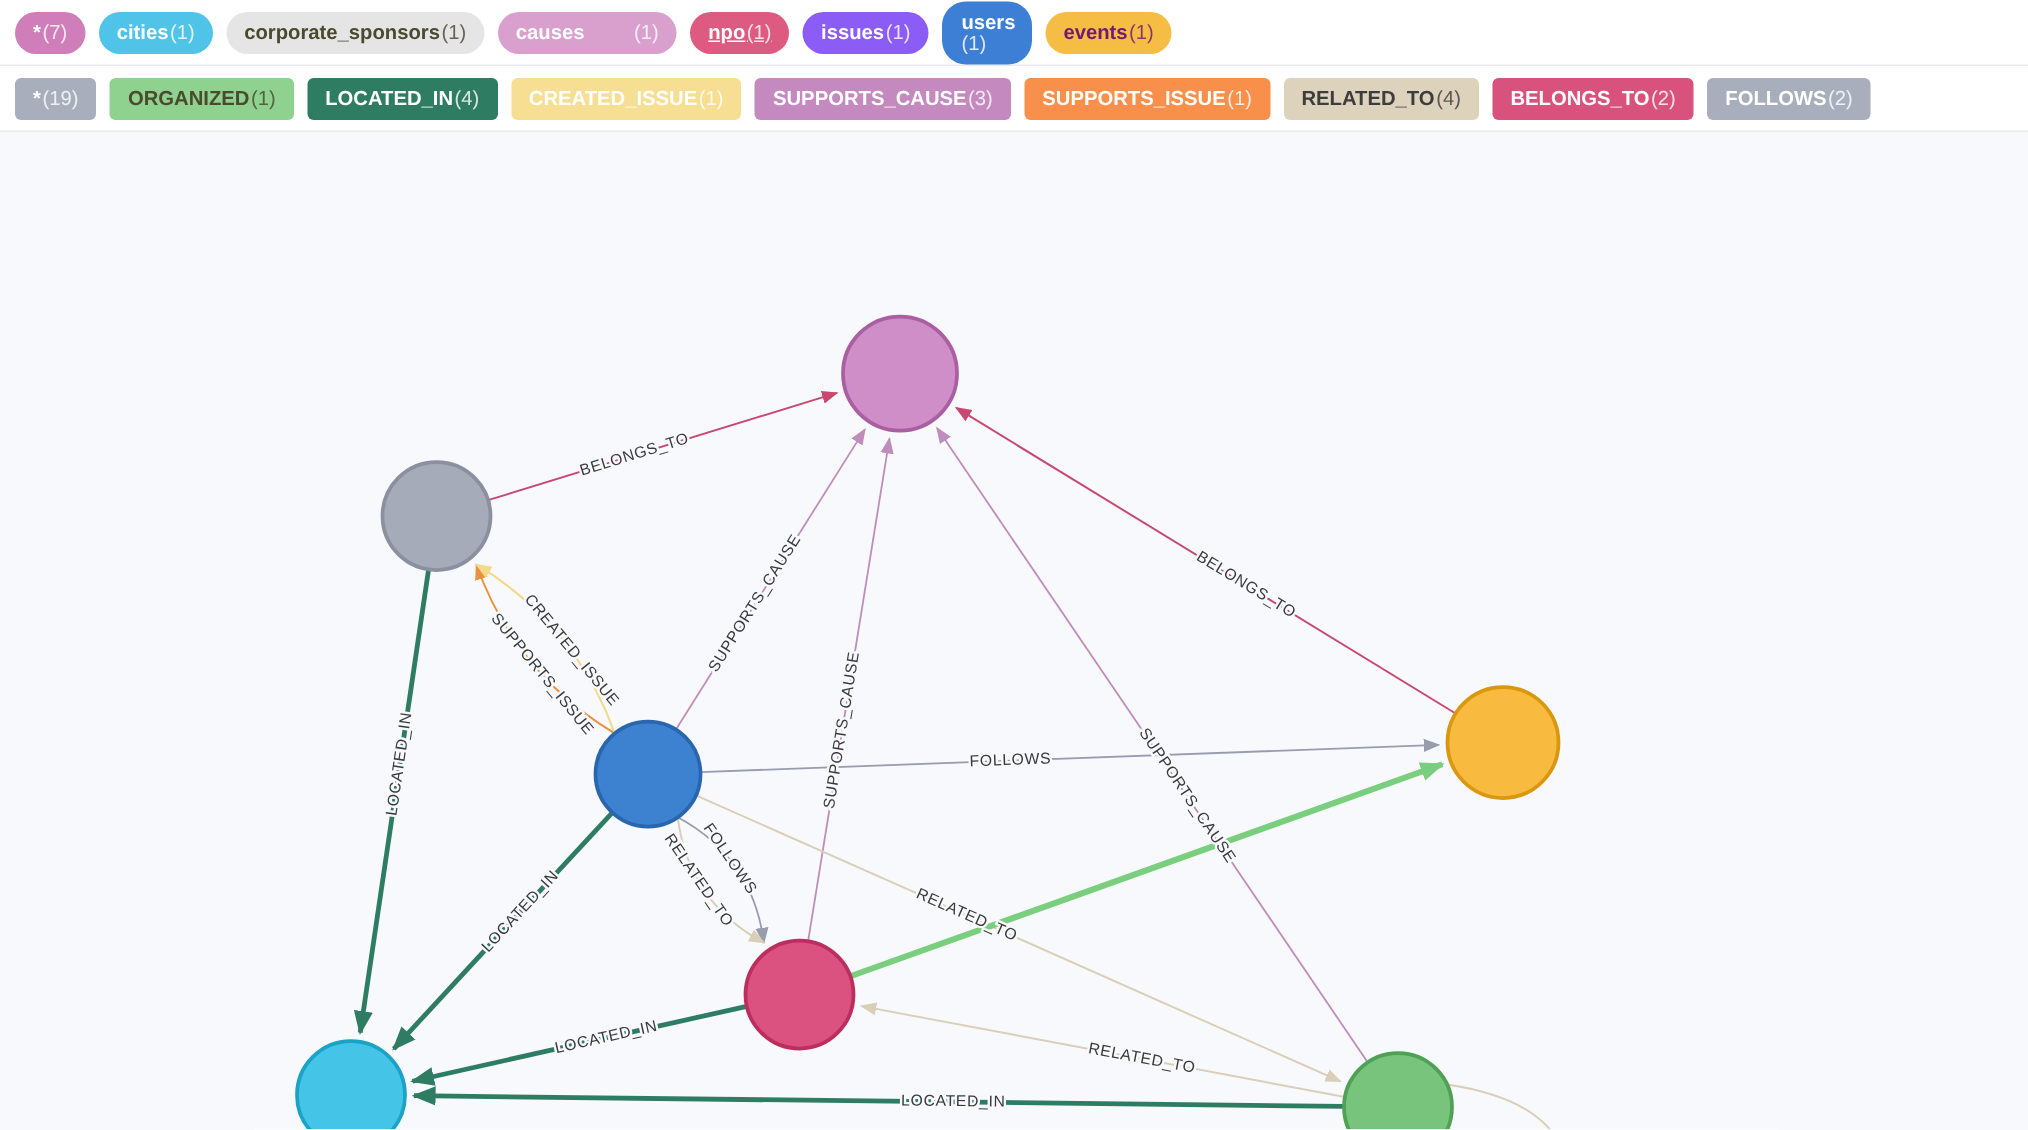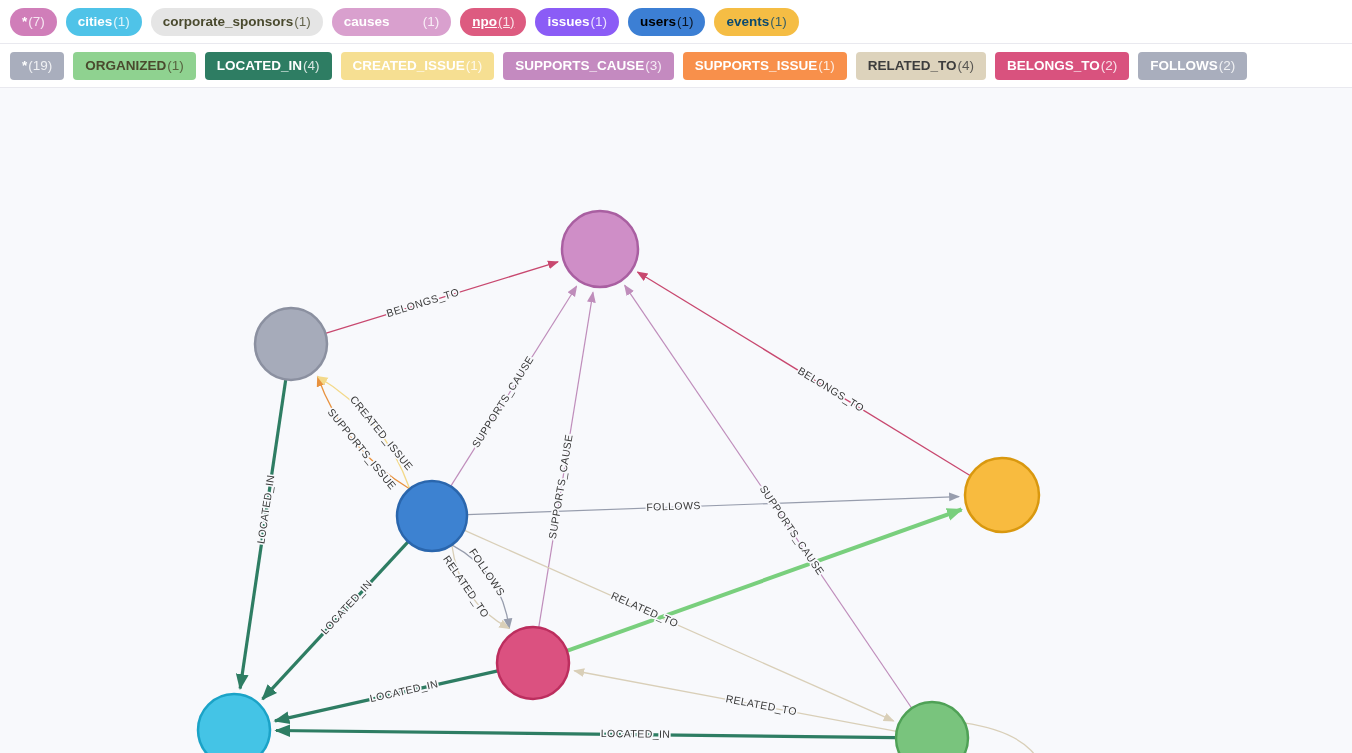--- a/index.html
+++ b/index.html
@@ -89,25 +89,25 @@
         <span class="cnt">(1)</span>
       </div>
       <div class="chip node-chip" style="background: rgb(221, 91, 128); color: rgb(255, 255, 255); text-decoration: underline;">
         <span>npo</span>
         <span class="cnt">(1)</span>
       </div>
       <div class="chip node-chip" style="background: #8b5cf6; color: rgb(255, 255, 255);">
         <span>issues</span>
         <span class="cnt">(1)</span>
       </div>
-      <div class="chip node-chip" style="background: rgb(60, 127, 212); color: #000000;">
+      <div class="chip node-chip" style="background: rgb(60, 127, 212); color: #ffffff; flex-direction: column;">
         <span>users</span>
         <span class="cnt">(1)</span>
       </div>
-      <div class="chip node-chip" style="background: rgb(245, 189, 68); color: #0c4a6e;">
+      <div class="chip node-chip" style="background: rgb(245, 189, 68); color: #701a75;">
         <span>events</span>
         <span class="cnt">(1)</span>
       </div>
     </div>
   <div class="legend-bar" id="legend-rels">
       <div class="chip rel-chip" style="background: rgb(169, 174, 189); color: rgb(255, 255, 255);">
         <span>*</span>
         <span class="cnt">(19)</span>
       </div>
       <div class="chip rel-chip" style="background: rgb(143, 210, 144); color: rgb(74, 74, 46); align-items: flex-end;">

